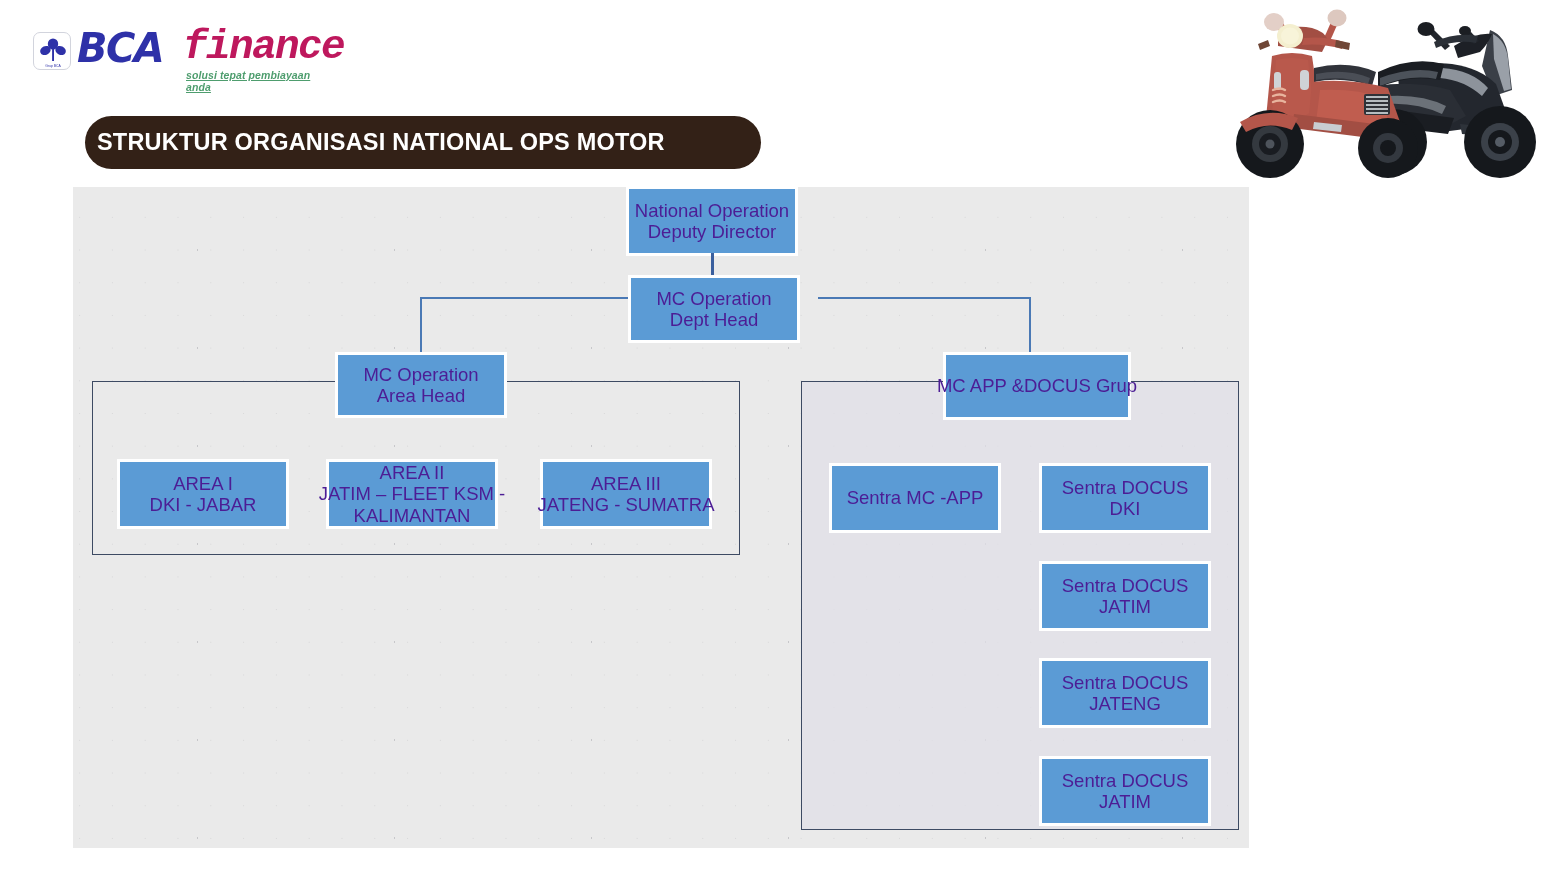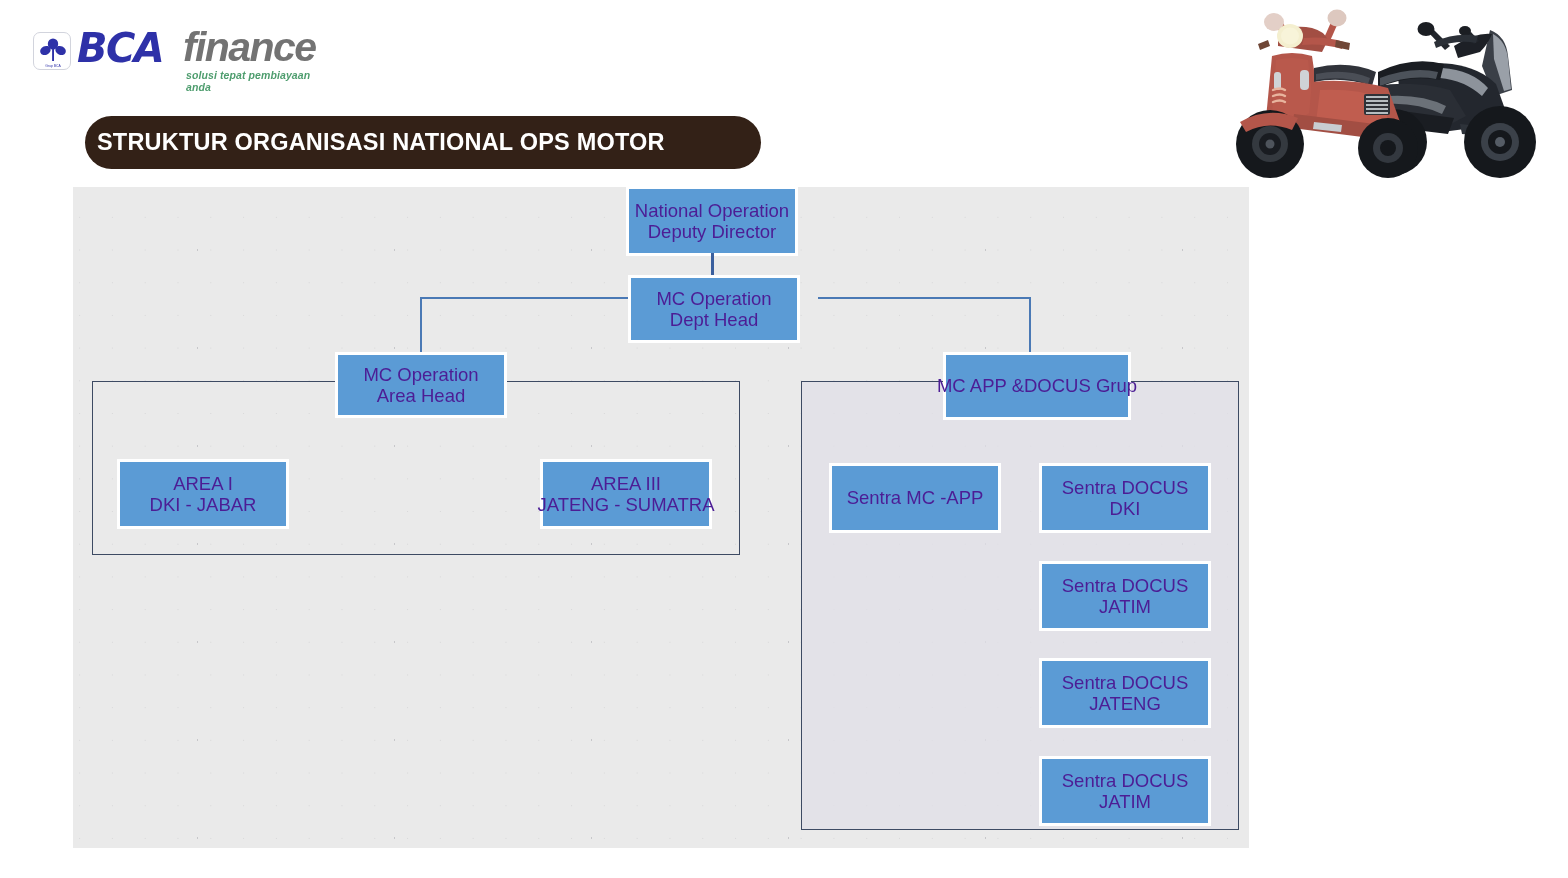--- a/index.html
+++ b/index.html
@@ -20,27 +20,27 @@
   #logo .mark svg{ position:absolute; left:4px; top:3px; }
   #logo .bca{
     position:absolute; left:44px; top:-1px;
     font-size:40px; font-weight:bold; font-style:italic;
     letter-spacing:-1.5px; color:#2e31a8;
     font-family:"DejaVu Sans", sans-serif;
   }
   #logo .fin{
     position:absolute; left:150px; top:-2px;
     font-size:41px; font-weight:bold; font-style:italic;
-    letter-spacing:-1.6px; color:#737373;
-    font-family:Liberation Sans, sans-serif;
+    letter-spacing:-1.6px; color:#be185d;
+    font-family:Liberation Mono, monospace;
   }
   #logo .tag{
     position:absolute; left:153px; top:43px;
     font-size:10.5px; font-style:italic; font-weight:bold;
-    color:#4e9d6e; letter-spacing:.1px;
+    color:#4e9d6e; letter-spacing:.1px;text-decoration:underline;
   }
 
   
   #title-pill{
     position:absolute; left:85px; top:116px; width:676px; height:53px;
     background:#332117; border-radius:27px;
     display:flex; align-items:center;
   }
   #title-pill .txt{
     color:#ffffff; font-size:23.5px; font-weight:bold;
@@ -248,20 +248,25 @@
     <div class="node" style="left:870px; top:165px; width:188px; height:68px; z-index:7;">
       <span class="lbl">MC APP &amp;</span>
       <span class="lbl">DOCUS Grup</span>
     </div>
 
     <div class="node" style="left:44px; top:272px; width:172px; height:70px; flex-direction:column;">
       <span class="lbl">AREA I</span>
       <span class="lbl">DKI - JABAR</span>
     </div>
 
+    <div class="node" style="left:253px; top:272px; width:172px; height:70px; flex-direction:column; overflow:visible;">
+      <span class="lbl">AREA II</span>
+      <span class="lbl">JATIM – FLEET KSM - </span>
+      <span class="lbl">KALIMANTAN</span>
+    </div>
 
     <div class="node" style="left:467px; top:272px; width:172px; height:70px; flex-direction:column; overflow:visible;">
       <span class="lbl">AREA III</span>
       <span class="lbl">JATENG - SUMATRA</span>
     </div>
 
     <div class="node" style="left:756px; top:276px; width:172px; height:70px;">
       <span class="lbl">Sentra MC -APP</span>
     </div>
 

